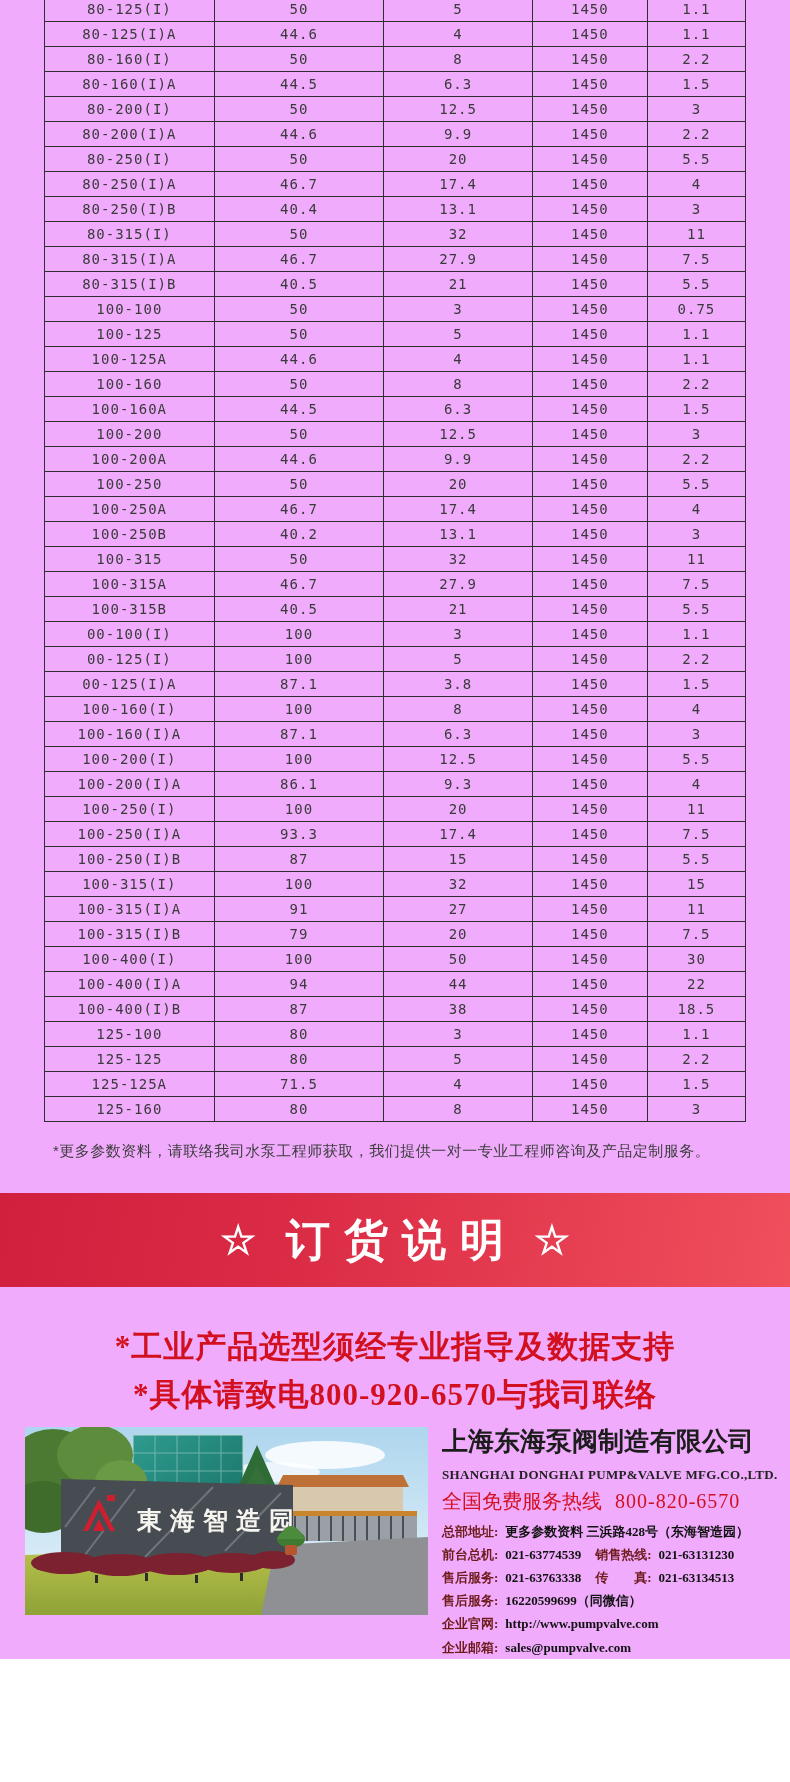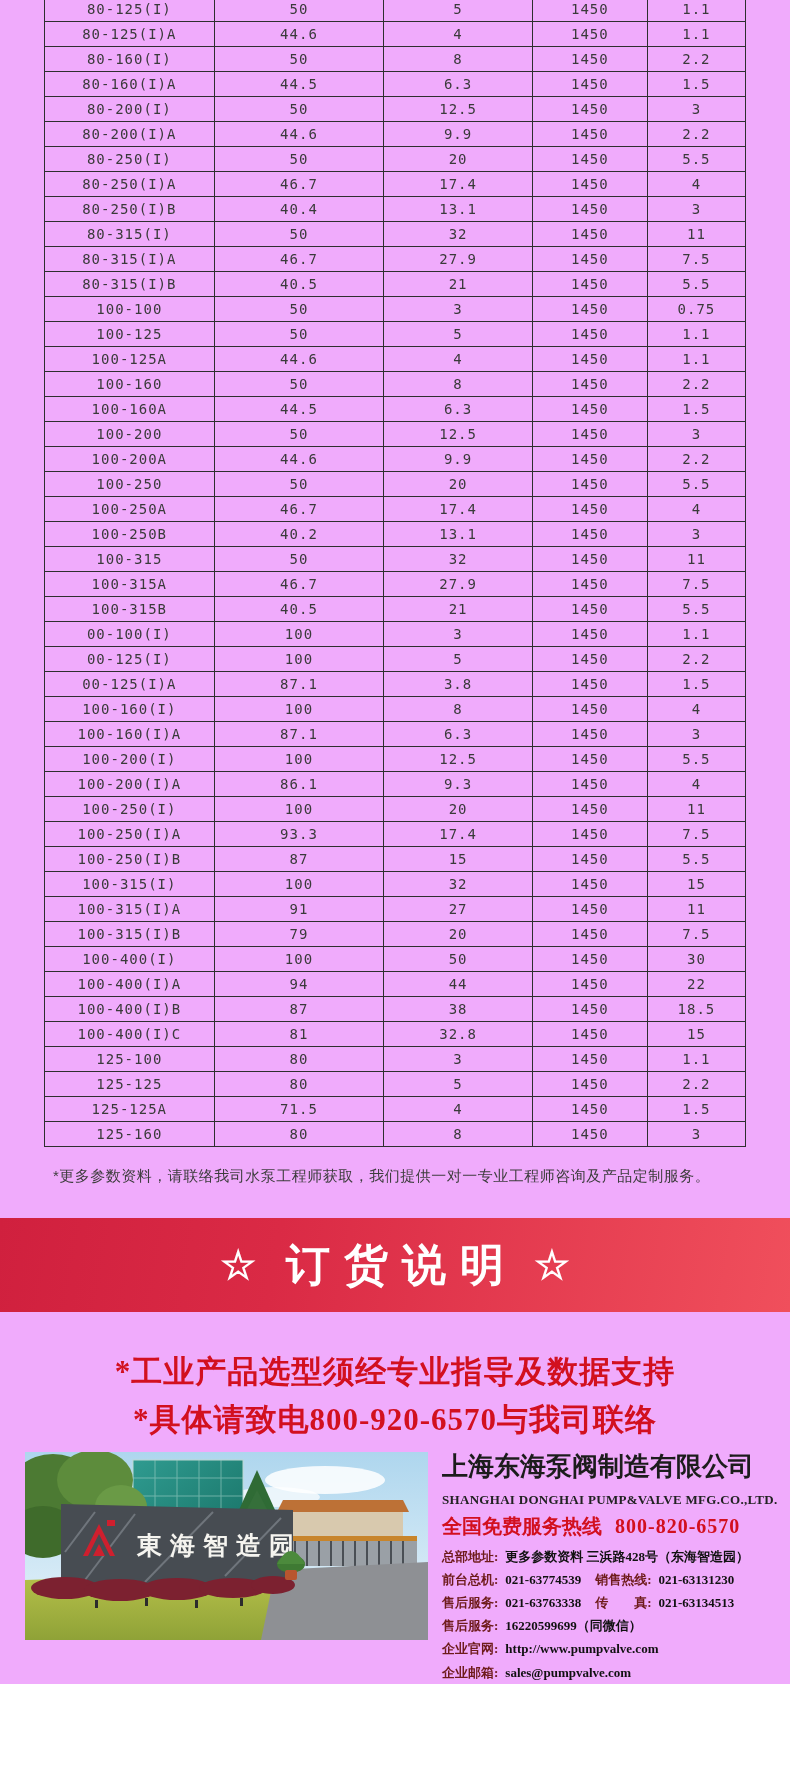--- a/index.html
+++ b/index.html
@@ -103,21 +103,21 @@
     font-family:"Liberation Serif","DejaVu Serif",serif;
     font-weight:700;
     font-size:13px;
     color:#222;
     letter-spacing:0.3px;
     white-space:nowrap;
   }
   .hotline{
     margin-top:5px;
     font-family:"Liberation Serif","DejaVu Serif",serif;
-    font-weight:700;
+    font-weight:400;
     font-size:20px;
     color:#d2101f;
     white-space:nowrap;
   }
   .hotline .num{margin-left:8px;letter-spacing:1px;}
   .details{margin-top:5px;}
   .detail-line{
     font-family:"Liberation Serif","DejaVu Serif",serif;
     font-weight:700;
     font-size:13px;
@@ -422,27 +422,20 @@
             <td>44</td>
             <td>1450</td>
             <td>22</td>
           </tr>
           <tr>
             <td>100-400(I)B</td>
             <td>87</td>
             <td>38</td>
             <td>1450</td>
             <td>18.5</td>
-          </tr>
-          <tr>
-            <td>100-400(I)C</td>
-            <td>81</td>
-            <td>32.8</td>
-            <td>1450</td>
-            <td>15</td>
           </tr>
           <tr>
             <td>125-100</td>
             <td>80</td>
             <td>3</td>
             <td>1450</td>
             <td>1.1</td>
           </tr>
           <tr>
             <td>125-125</td>

